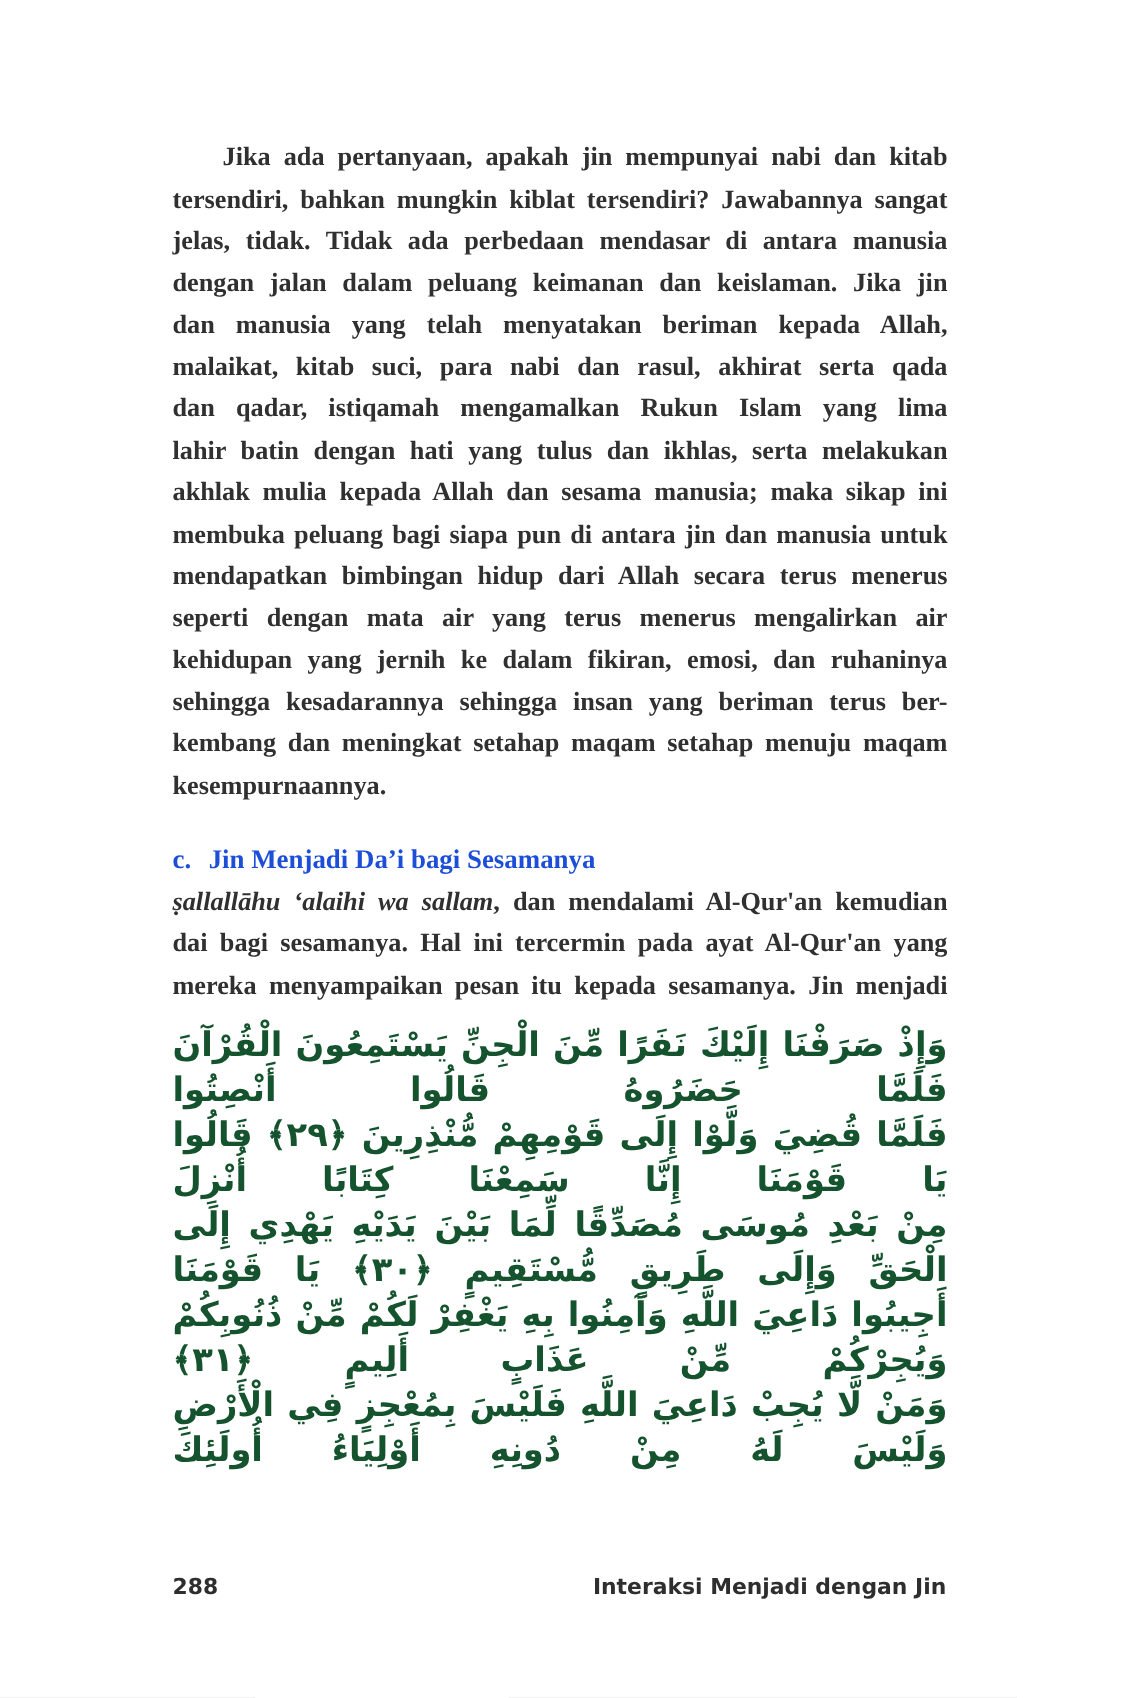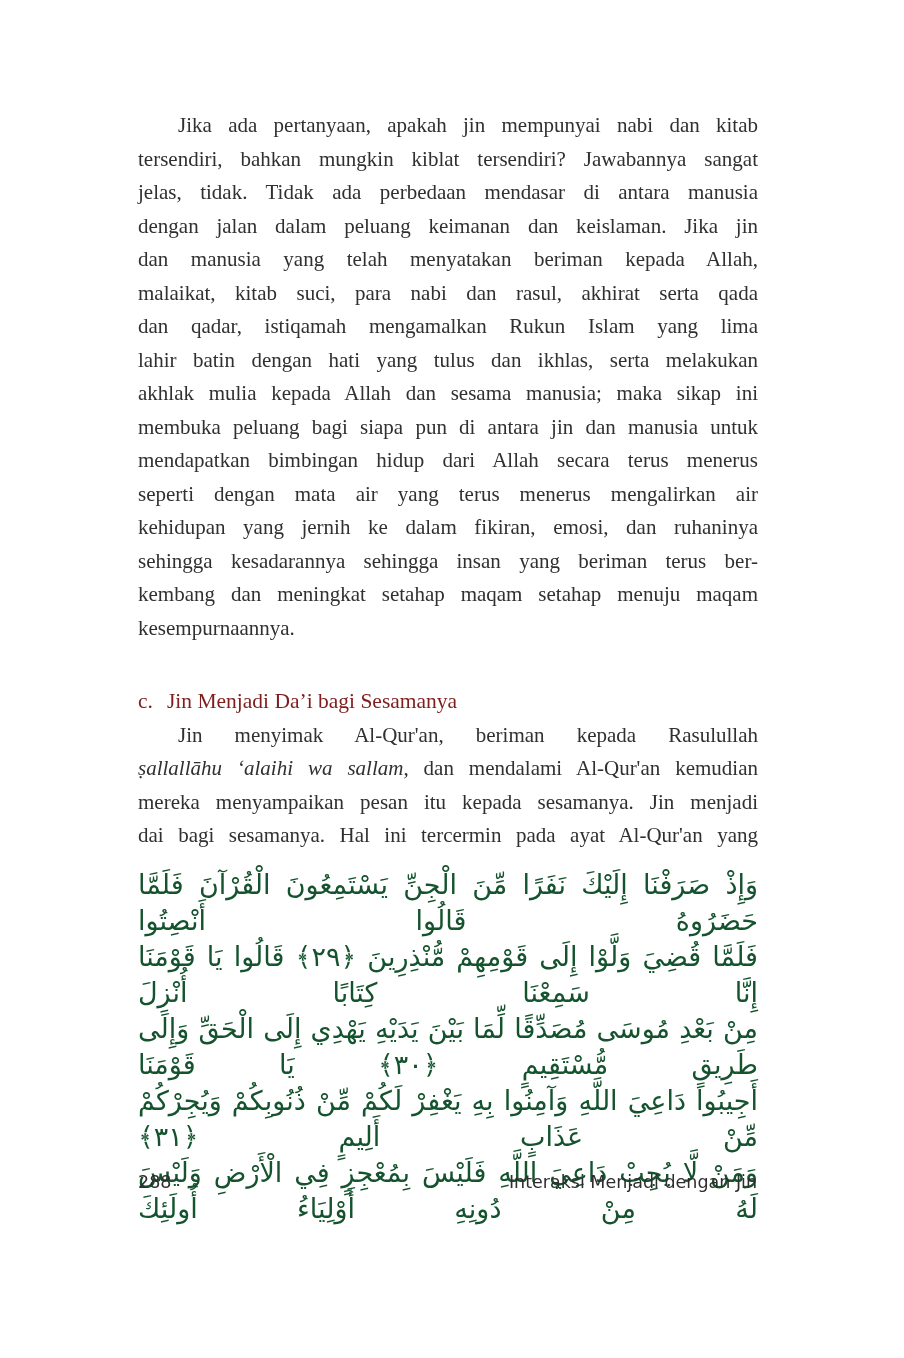--- a/index.html
+++ b/index.html
@@ -2,20 +2,21 @@
 <html><head>
 <meta charset="utf-8">
 <style>
   html,body{margin:0;padding:0;background:#e8e8e8;}
   .page{
     position:relative;
     width:904px;height:1358px;
     margin:0 auto;
     background:#ffffff;
     overflow:hidden;
+    font-weight:bold;
   }
   .content{
     position:absolute;
     left:138px;top:0;
     width:620px;
     padding-top:109px;
   }
   
   .bline{
     font-family:"Liberation Serif","DejaVu Serif",serif;
@@ -23,44 +24,44 @@
     line-height:33.5px;
     color:#303030;
     text-align:justify;
     text-align-last:justify;
   }
   .bline.indent{text-indent:40px;}
   .bline.last{text-align-last:left;}
   .it{font-style:italic;margin-top:44px;}
   
   .heading{
-    margin-top:40px;
+    margin-top:26px;
     font-family:"Liberation Serif","DejaVu Serif",serif;
     font-size:21.5px;
     line-height:33.5px;
-    color:#7f1d1d;
+    color:#1d4ed8;
   }
   .heading .hlabel{margin-right:14px;}
   
   .quran{
     margin-top:14px;
   }
   .qline{
     direction:rtl;
     font-family:"DejaVu Sans",sans-serif;
     font-size:27px;
     line-height:36px;
     color:#14532d;
     text-align:justify;
     text-align-last:justify;
   }
   
   .footer{
     position:absolute;
-    left:138px;right:147px;top:1172px;
+    left:138px;right:147px;top:1260px;
     display:flex;
     justify-content:space-between;
     align-items:flex-end;
     font-family:"DejaVu Sans","Liberation Sans",sans-serif;
     font-size:17.5px;
     color:#2e2e2e;
   }
 </style>
 </head>
 <body>
@@ -85,24 +86,23 @@
         <div class="bline"><span>sehingga kesadarannya sehingga insan yang beriman terus ber-</span></div>
         <div class="bline"><span>kembang dan meningkat setahap maqam setahap menuju maqam</span></div>
         <div class="bline last"><span>kesempurnaannya.</span></div>
       </div>
 
     <div class="heading">
       <span class="hlabel">c.</span><span>Jin Menjadi Da’i bagi Sesamanya</span>
     </div>
 
     <div id="para2">
-        <div class="bline indent"><span>Jin menyimak Al-Qur'an, beriman kepada Rasulullah</span></div>
         <div class="bline"><span class="it">ṣallallāhu ‘alaihi wa sallam</span><span>, dan mendalami Al-Qur'an kemudian</span></div>
+        <div class="bline"><span>dai bagi sesamanya. Hal ini tercermin pada ayat Al-Qur'an yang</span></div>
         <div class="bline"><span>mereka menyampaikan pesan itu kepada sesamanya. Jin menjadi</span></div>
-        <div class="bline"><span>dai bagi sesamanya. Hal ini tercermin pada ayat Al-Qur'an yang</span></div>
       </div>
 
     <div id="quran" class="quran">
         <div class="qline"><span>وَإِذْ صَرَفْنَا إِلَيْكَ نَفَرًا مِّنَ الْجِنِّ يَسْتَمِعُونَ الْقُرْآنَ فَلَمَّا حَضَرُوهُ قَالُوا أَنْصِتُوا</span></div>
         <div class="qline"><span>فَلَمَّا قُضِيَ وَلَّوْا إِلَى قَوْمِهِمْ مُّنْذِرِينَ ﴿٢٩﴾ قَالُوا يَا قَوْمَنَا إِنَّا سَمِعْنَا كِتَابًا أُنْزِلَ</span></div>
         <div class="qline"><span>مِنْ بَعْدِ مُوسَى مُصَدِّقًا لِّمَا بَيْنَ يَدَيْهِ يَهْدِي إِلَى الْحَقِّ وَإِلَى طَرِيقٍ مُّسْتَقِيمٍ ﴿٣٠﴾ يَا قَوْمَنَا</span></div>
         <div class="qline"><span>أَجِيبُوا دَاعِيَ اللَّهِ وَآمِنُوا بِهِ يَغْفِرْ لَكُمْ مِّنْ ذُنُوبِكُمْ وَيُجِرْكُمْ مِّنْ عَذَابٍ أَلِيمٍ ﴿٣١﴾</span></div>
         <div class="qline"><span>وَمَنْ لَّا يُجِبْ دَاعِيَ اللَّهِ فَلَيْسَ بِمُعْجِزٍ فِي الْأَرْضِ وَلَيْسَ لَهُ مِنْ دُونِهِ أَوْلِيَاءُ أُولَئِكَ</span></div>
       </div>
 

